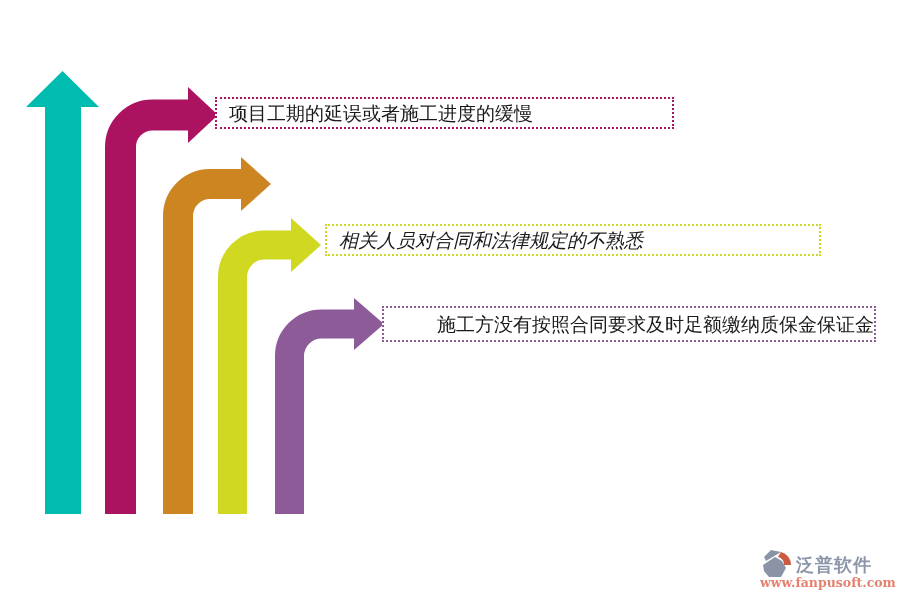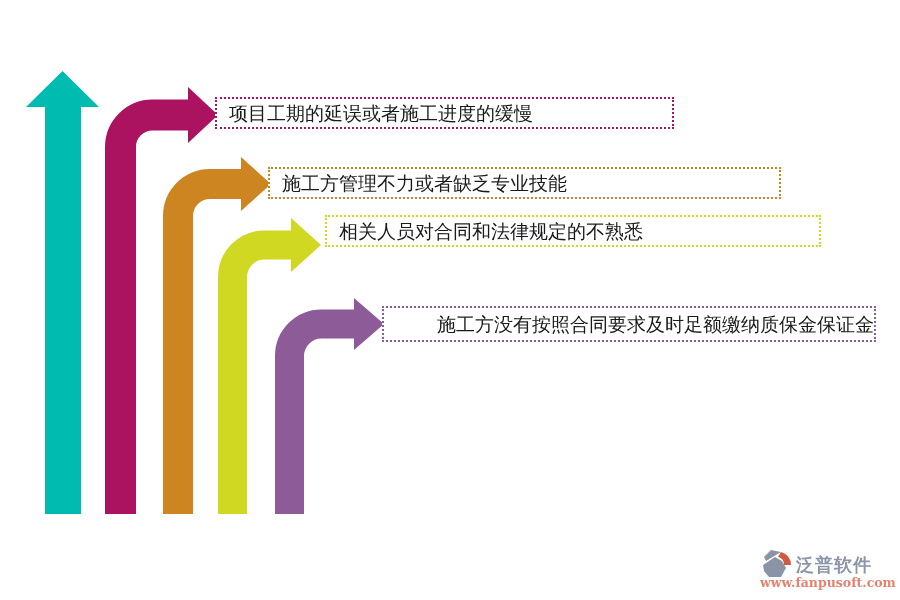--- a/index.html
+++ b/index.html
@@ -28,21 +28,21 @@
     display: flex;
     align-items: center;
     padding-left: 12px;
     font-size: 19px;
     color: #1a1a1a;
     white-space: nowrap;
     line-height: 27px;
   }
   .box1 { left: 215px; top: 97px;  width: 459px; height: 32px; }
   .box2 { left: 268px; top: 167px; width: 513px; height: 32px; }
-  .box3 { left: 325px; top: 215px; width: 496px; height: 32px; }
+  .box3 { left: 325px; top: 224px; width: 496px; height: 32px; font-style: italic; }
   .box4 { left: 382px; top: 306px; width: 494px; height: 36px; }
 
   .watermark {
     position: absolute;
     left: 760px;
     top: 548px;
     width: 140px;
   }
   .wm-row {
     display: flex;
@@ -97,23 +97,20 @@
     <g>
       <path d="M289.5 514 V356 A32 32 0 0 1 321.5 324 H356" fill="none" stroke-width="29" stroke="#8e5b99"></path>
       <polygon points="354,298 384,324 354,350" fill="#8e5b99"></polygon>
     </g>
   </svg>
 
   <div class="risk-box box1" style="border-color: rgb(171, 18, 96);">
     <span>项目工期的延误或者施工进度的缓慢</span>
   </div>
 
-  <div class="risk-box box2" style="border-color: rgb(204, 133, 32);">
-    <span>施工方管理不力或者缺乏专业技能</span>
-  </div>
 
   <div class="risk-box box3" style="border-color: rgb(208, 216, 34);">
     <span>相关人员对合同和法律规定的不熟悉</span>
   </div>
 
   <div class="risk-box box4" style="border-color: rgb(142, 91, 153); justify-content: flex-end;">
     <span>施工方没有按照合同要求及时足额缴纳质保金保证金</span>
   </div>
 
   <div class="watermark">

